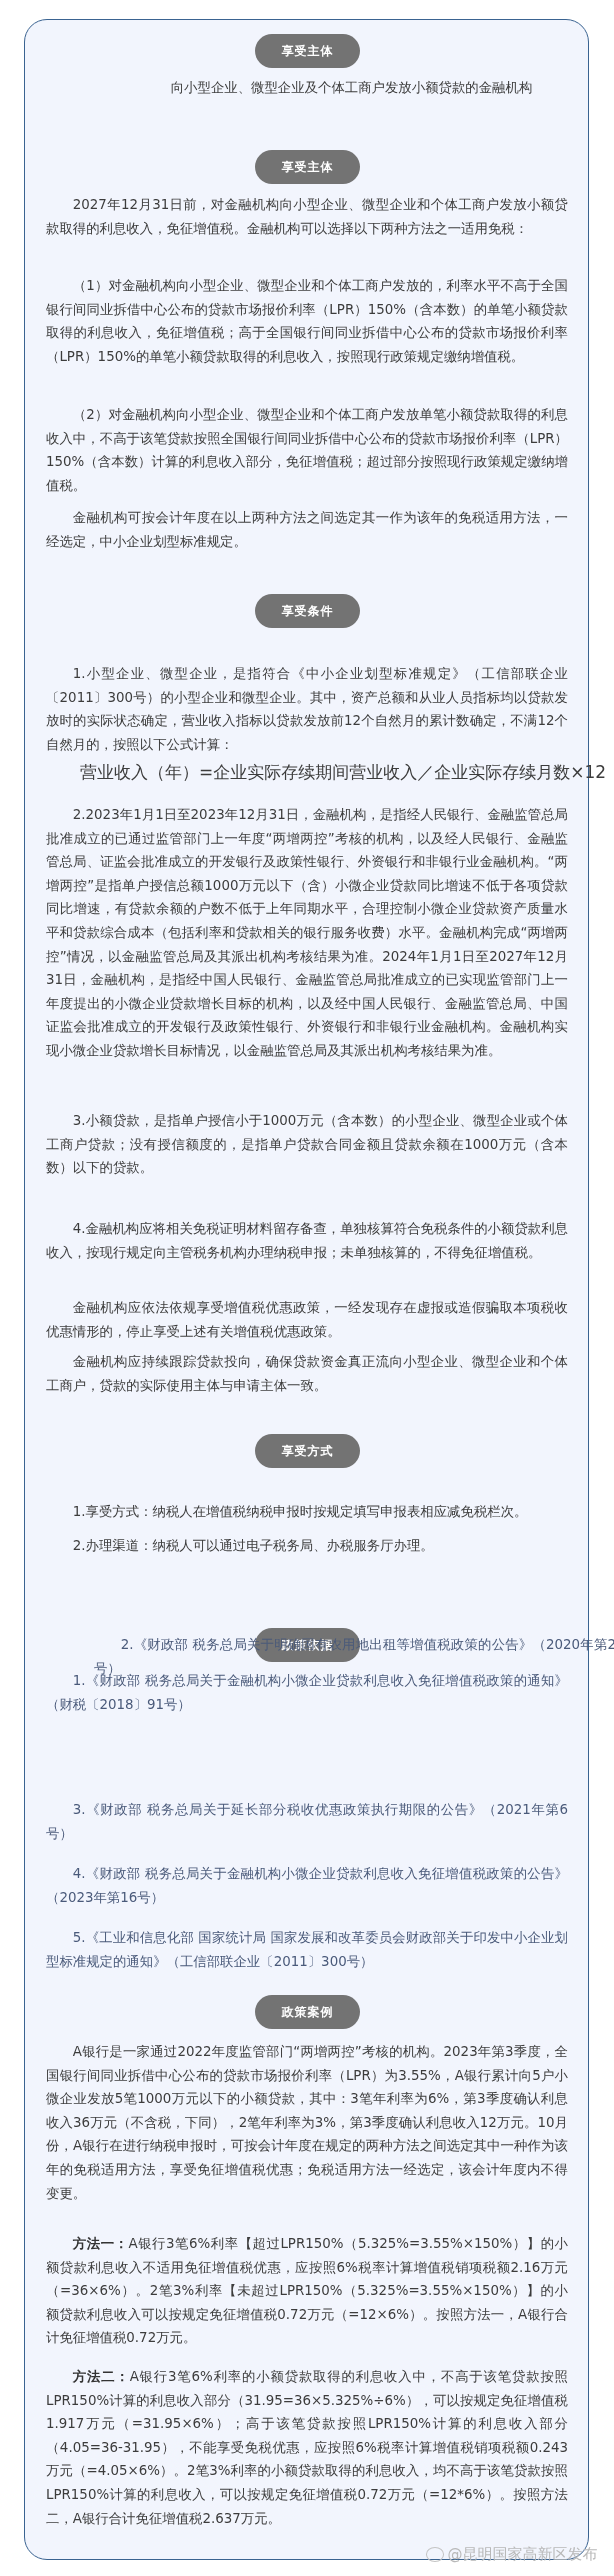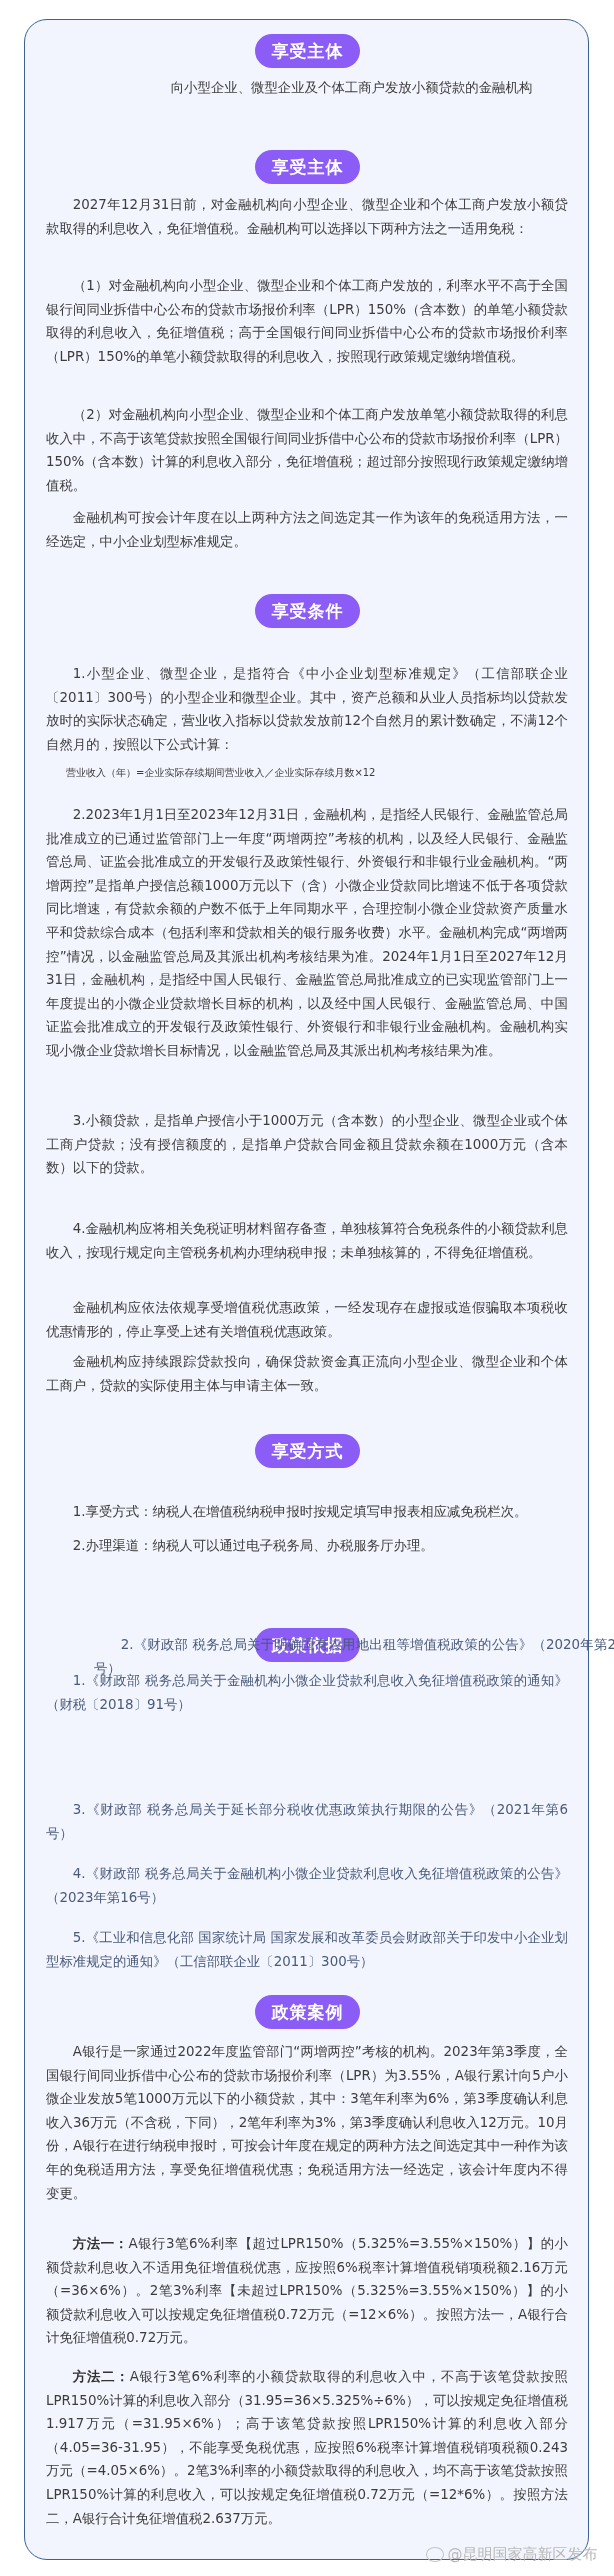--- a/index.html
+++ b/index.html
@@ -5,31 +5,31 @@
   html, body { margin: 0; padding: 0; background: #ffffff; }
   body { width: 615px; height: 2576px; position: relative; overflow: hidden;
          font-family: "DejaVu Sans", "Liberation Sans", sans-serif; color: #333333; }
   .card {
     position: absolute; left: 24px; top: 18.7px; width: 565px; height: 2541px;
     background: #f2f5fd; border: 1.3px solid #3a6391; border-radius: 23px;
     box-sizing: border-box;
   }
   .badge-wrap { position: absolute; left: 0; width: 615px; text-align: center; }
   .badge {
-    display: inline-block; background: #8b5cf6; color: #ffffff; font-weight: bold;
-    font-size: 17px; letter-spacing: 0.9px; height: 34px; line-height: 34px; width: 105px;
+    display: inline-block; background: #737373; color: #ffffff; font-weight: bold;
+    font-size: 12px; letter-spacing: 0.9px; height: 34px; line-height: 34px; width: 105px;
     border-radius: 17px; text-align: center;
   }
   .subject { position: absolute; left: 0; width: 615px; text-align: center; top: 77px;
              font-size: 13.4px; line-height: 21.4px; color: #3c3c3c; padding-left: 44px; }
   .p { position: absolute; left: 46px; width: 522px; font-size: 13.4px; line-height: 23.6px;
        color: #3c3c3c; text-indent: 2em; text-align: justify; margin: 0; }
   .p.ref { color: #4a5a7a; }
   .p b { color: #333333; }
-  .formula { position: absolute; left: 46px; width: 522px; font-size: 10px; line-height: 23px;
+  .formula { position: absolute; left: 46px; width: 522px; font-size: 17px; line-height: 23px;
              color: #3c3c3c; text-indent: 2em; white-space: nowrap; }
   .watermark { position: absolute; left: 426px; top: 2545px; font-size: 15px; color: #b8b8b8;
                white-space: nowrap; }
   .watermark .wb { display: inline-block; width: 18px; height: 14.3px; border: 1.8px solid #c4c4c4;
                    border-radius: 50%; vertical-align: middle; margin-right: 3.6px; box-sizing: border-box; }
 </style>
 </head>
 <body>
 
 <div class="card"></div>

